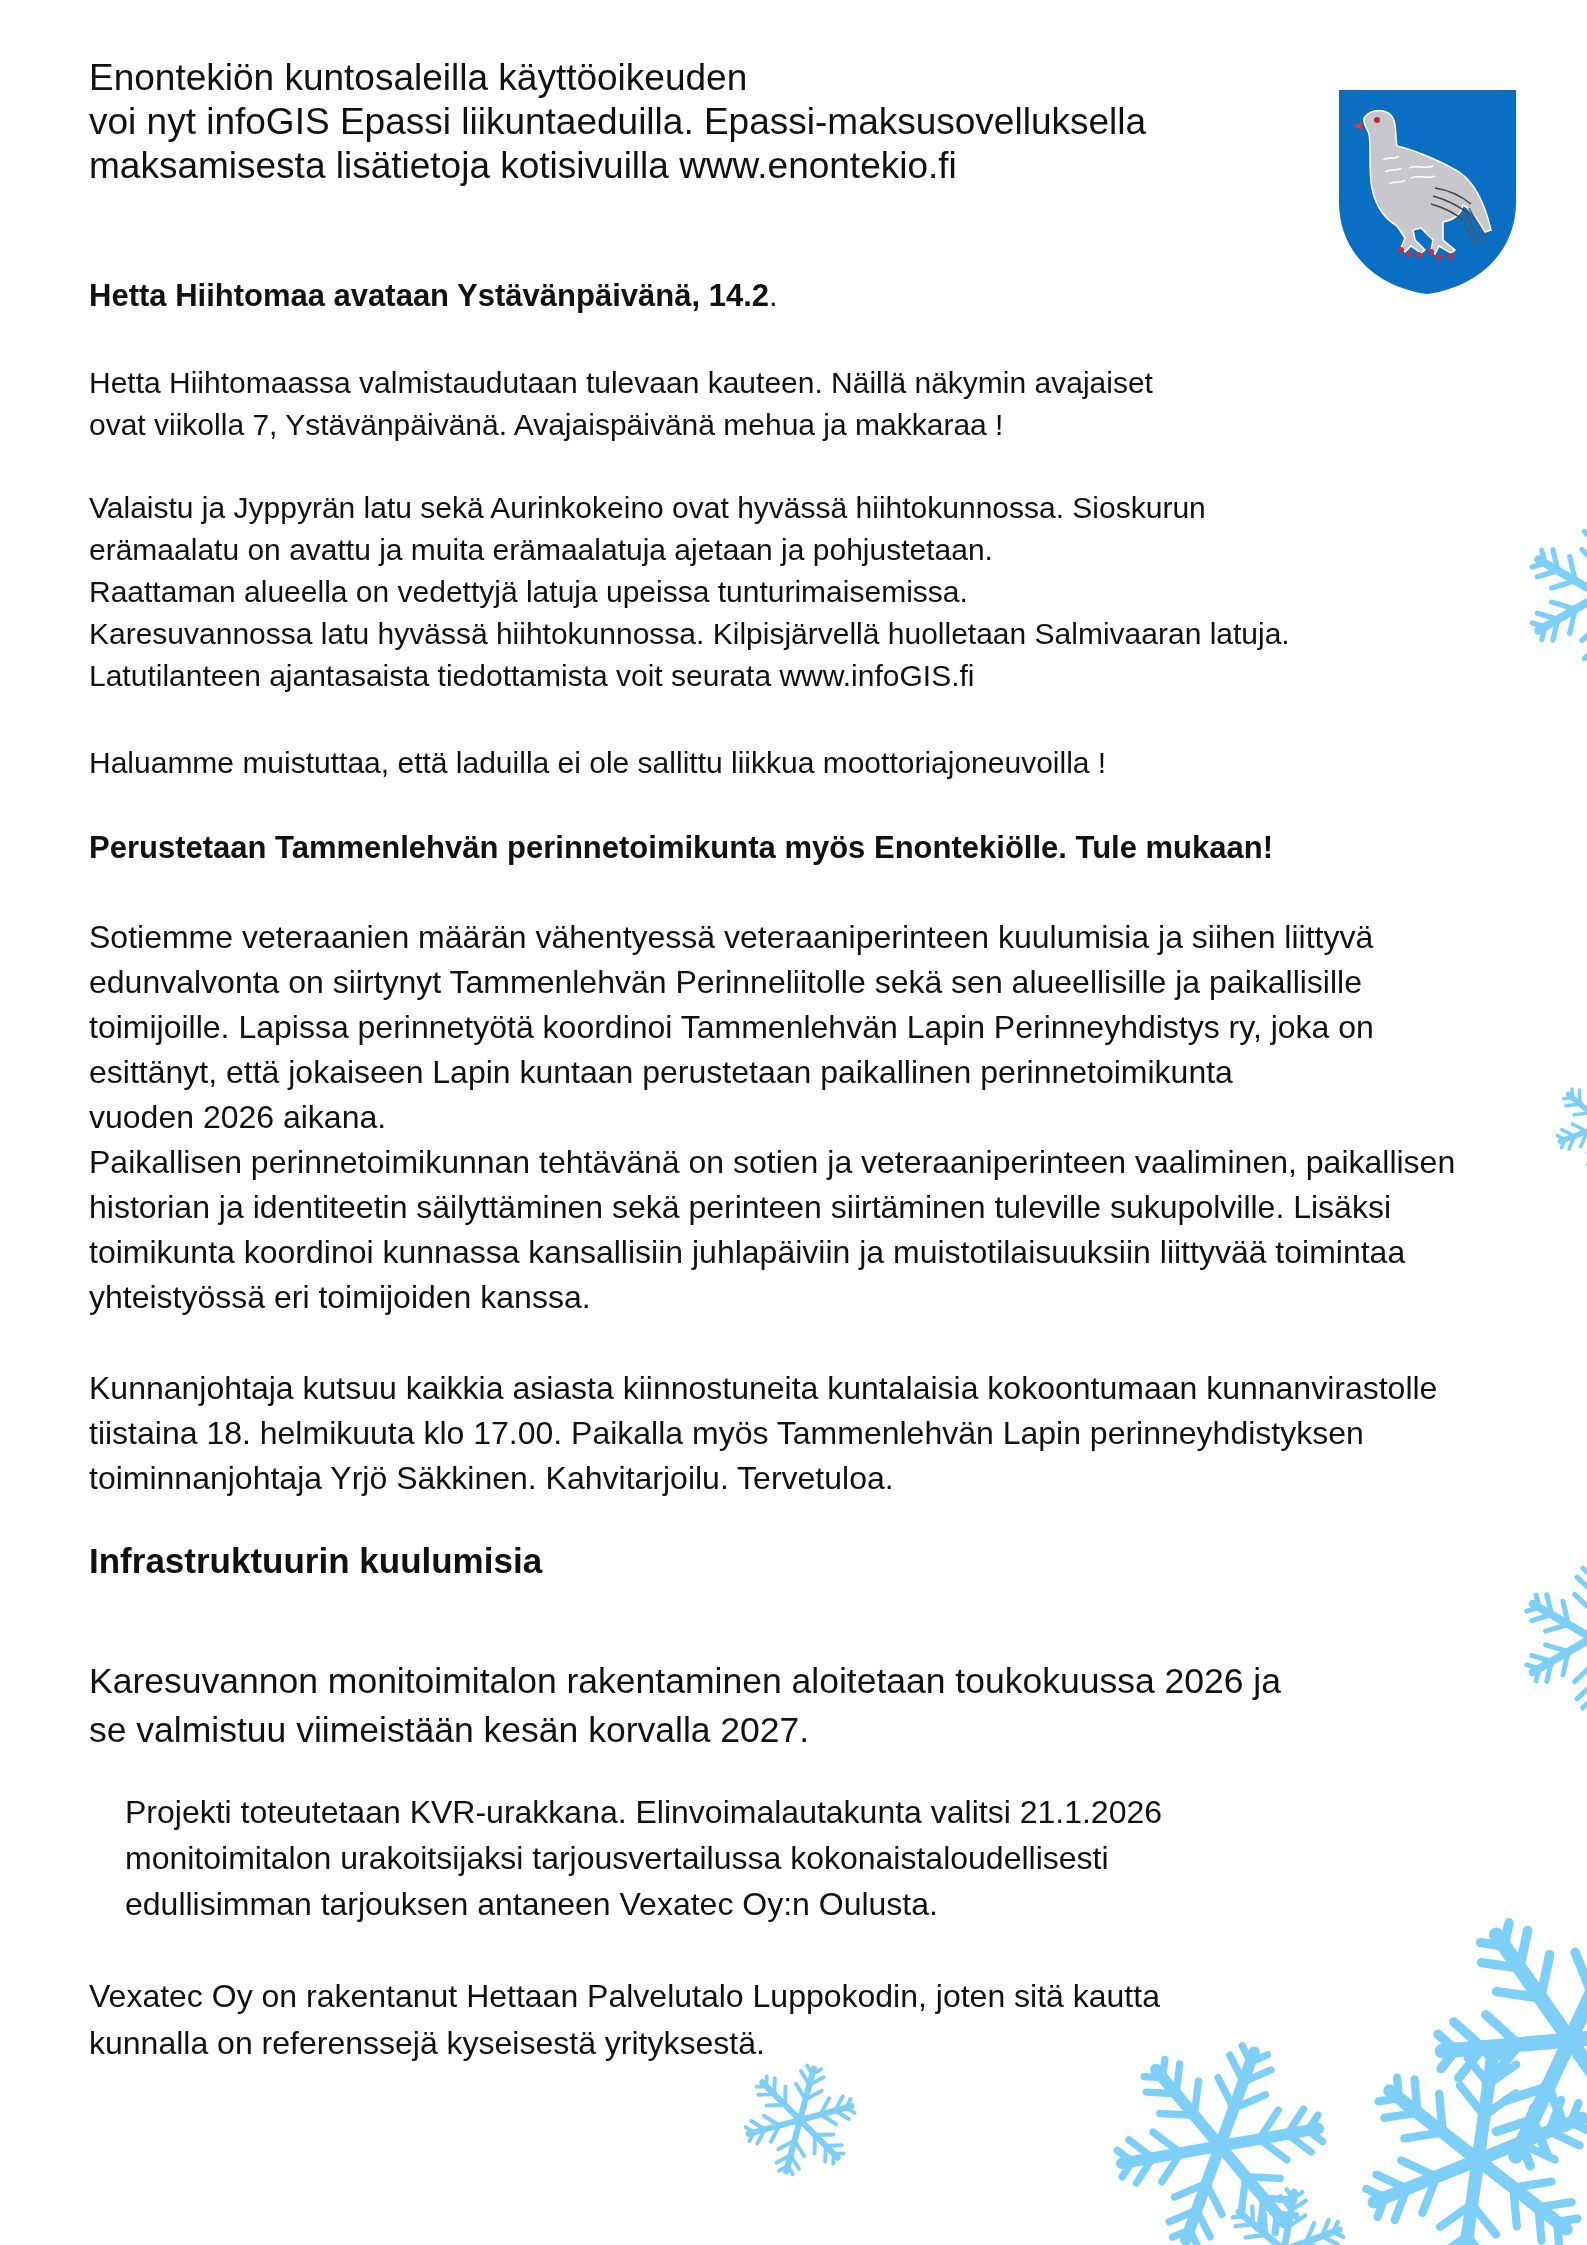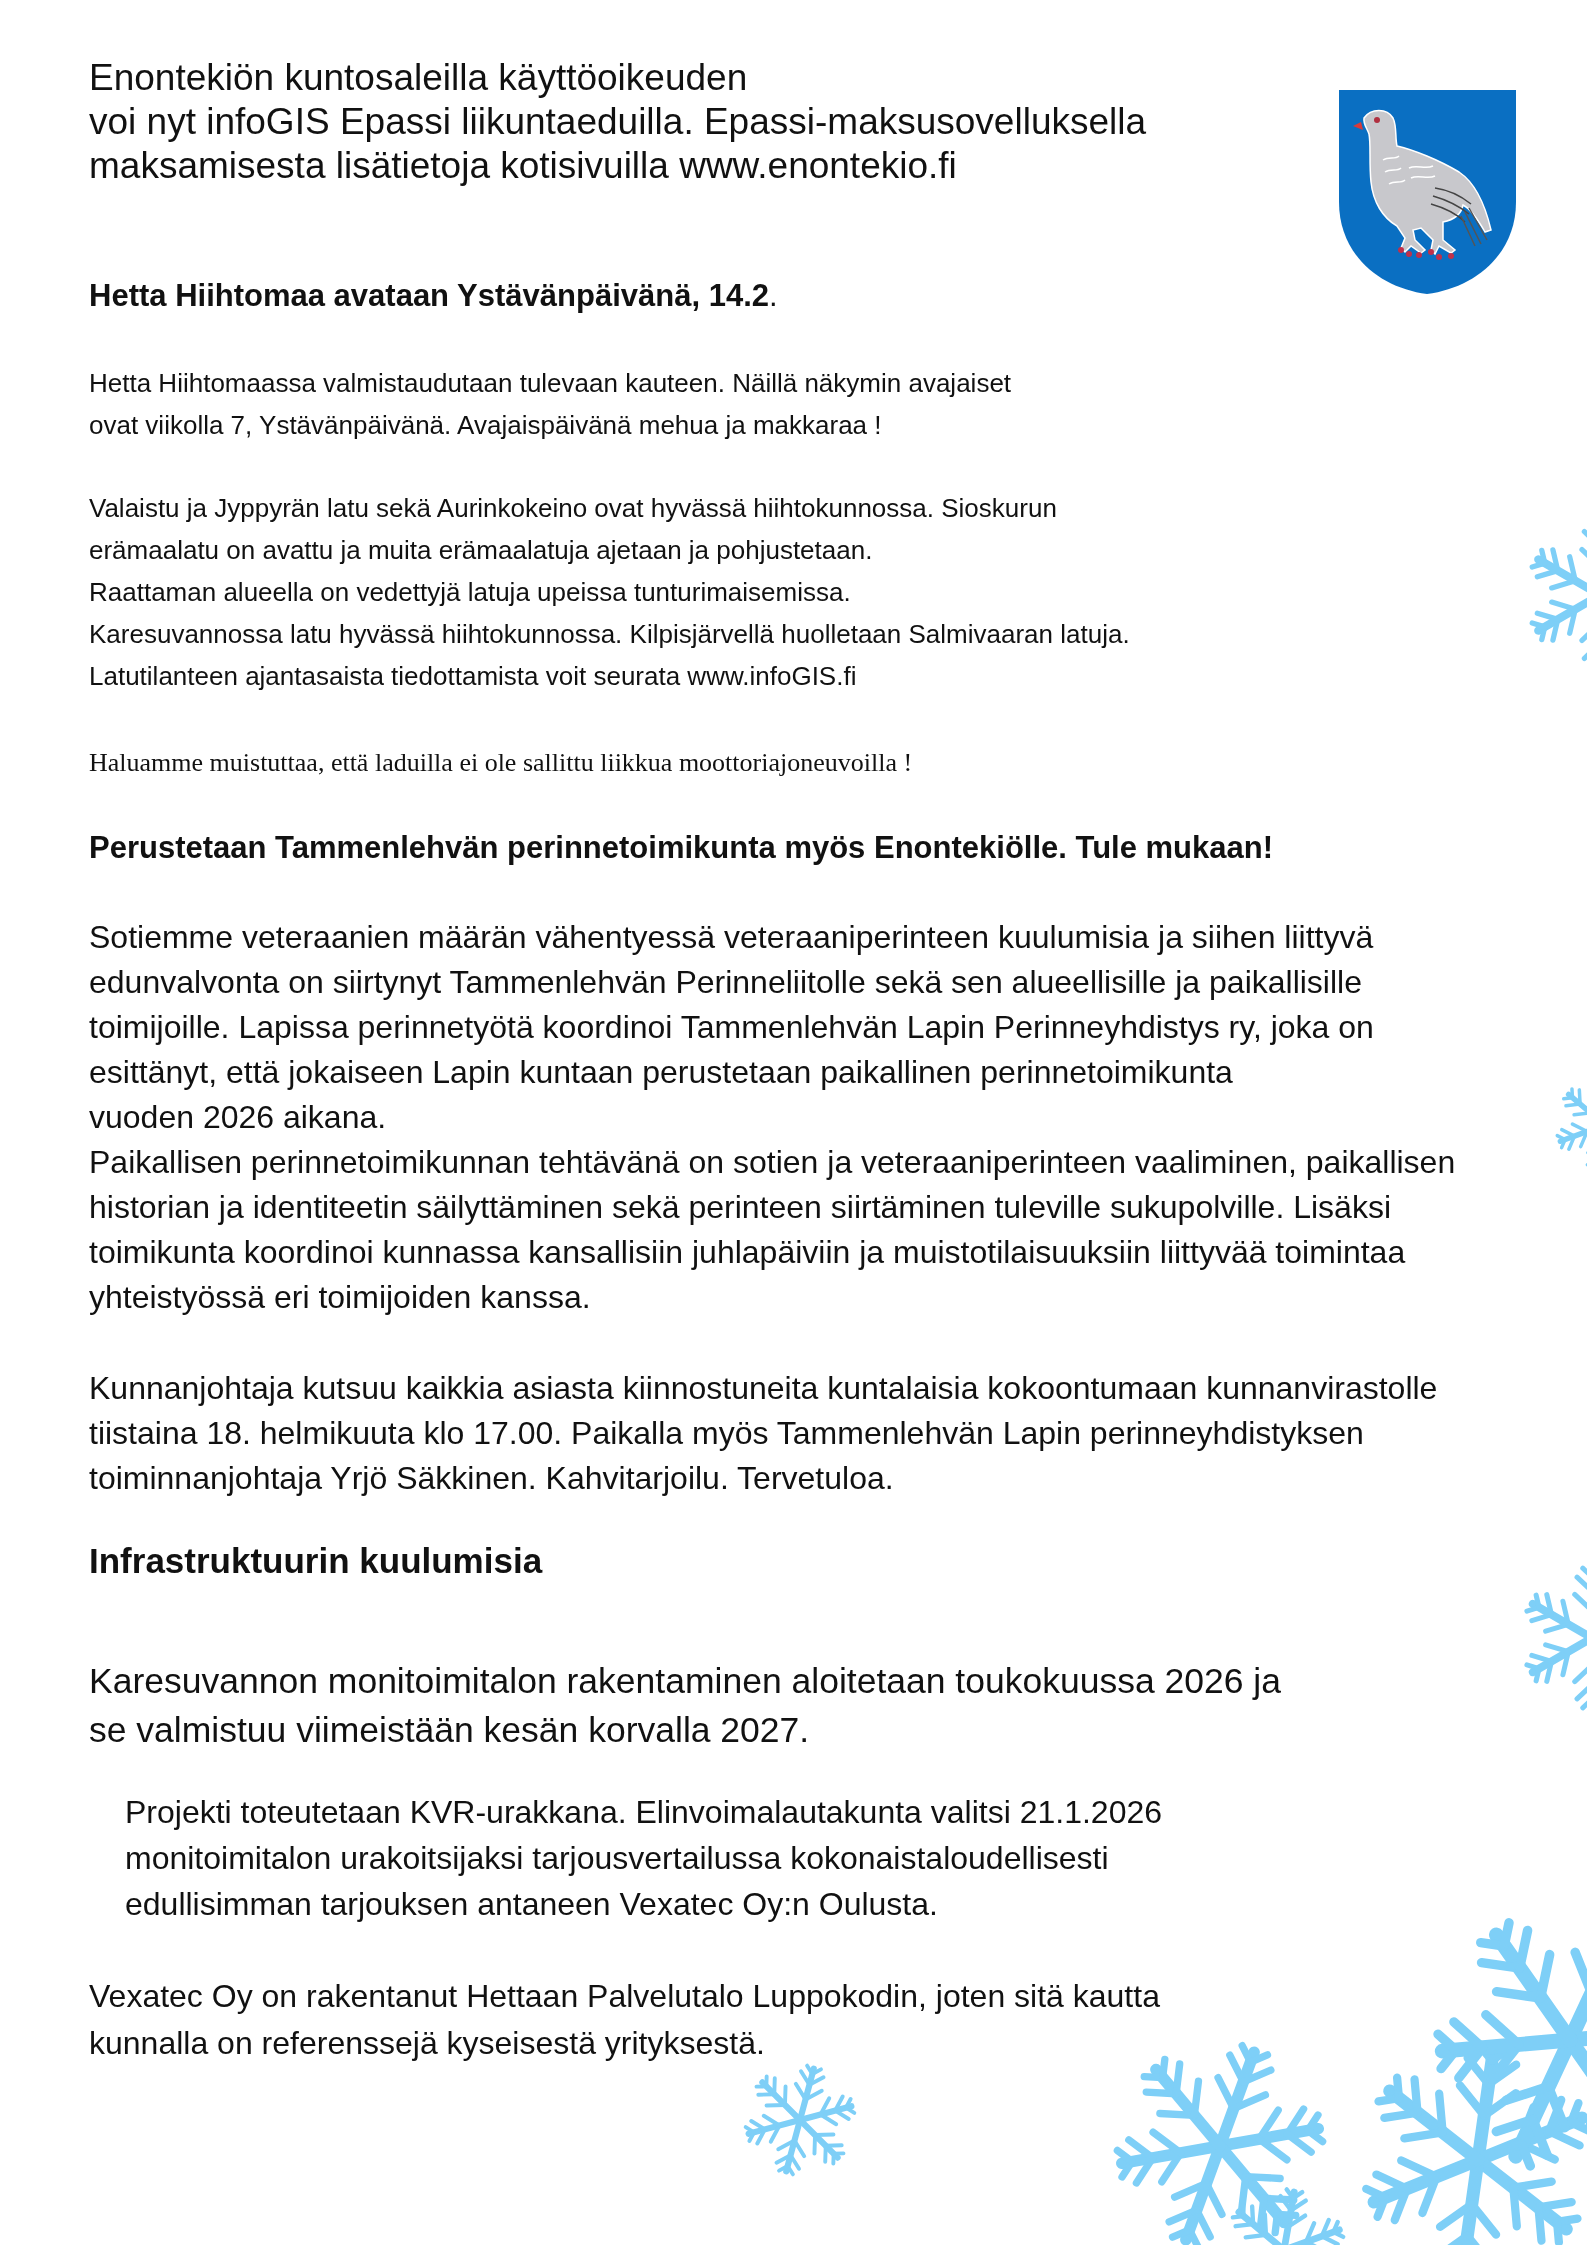--- a/index.html
+++ b/index.html
@@ -4,24 +4,24 @@
 <style>
   html, body { margin:0; padding:0; background:#ffffff; }
   body { width:1587px; height:2245px; position:relative; overflow:hidden;
          font-family:"Liberation Sans", sans-serif; color:#111111; }
   .txt { position:absolute; left:89px; white-space:nowrap; }
   .line { display:block; }
   .intro { top:56px; font-size:37px; line-height:44px; }
   .intro b { font-weight:normal; }
   .h1 { top:274px; font-size:31px; font-weight:bold; line-height:44px; }
   .h1 .dot { font-weight:normal; }
-  .p30 { font-size:26px; line-height:42px; }
+  .p30 { font-size:30px; line-height:42px; }
   .p1 { top:362px; }
   .p2 { top:487px; }
-  .p3 { top:742px;font-family:Liberation Serif, serif; }
+  .p3 { top:742px; }
   .h2 { top:826px; font-size:31px; font-weight:bold; line-height:44px; }
   .p33 { font-size:32px; line-height:45px; }
   .p4 { top:915px; }
   .p5 { top:1140px; }
   .p6 { top:1366px; }
   .h3 { top:1536px; font-size:35px; font-weight:bold; line-height:50px; }
   .p7 { top:1637px; font-size:35.5px; line-height:49px;margin-top:20px; }
   .p8 { top:1789px; font-size:32px; line-height:46px;margin-left:36px; }
   .p9 { top:1973px; font-size:32px; line-height:47px; }
 

